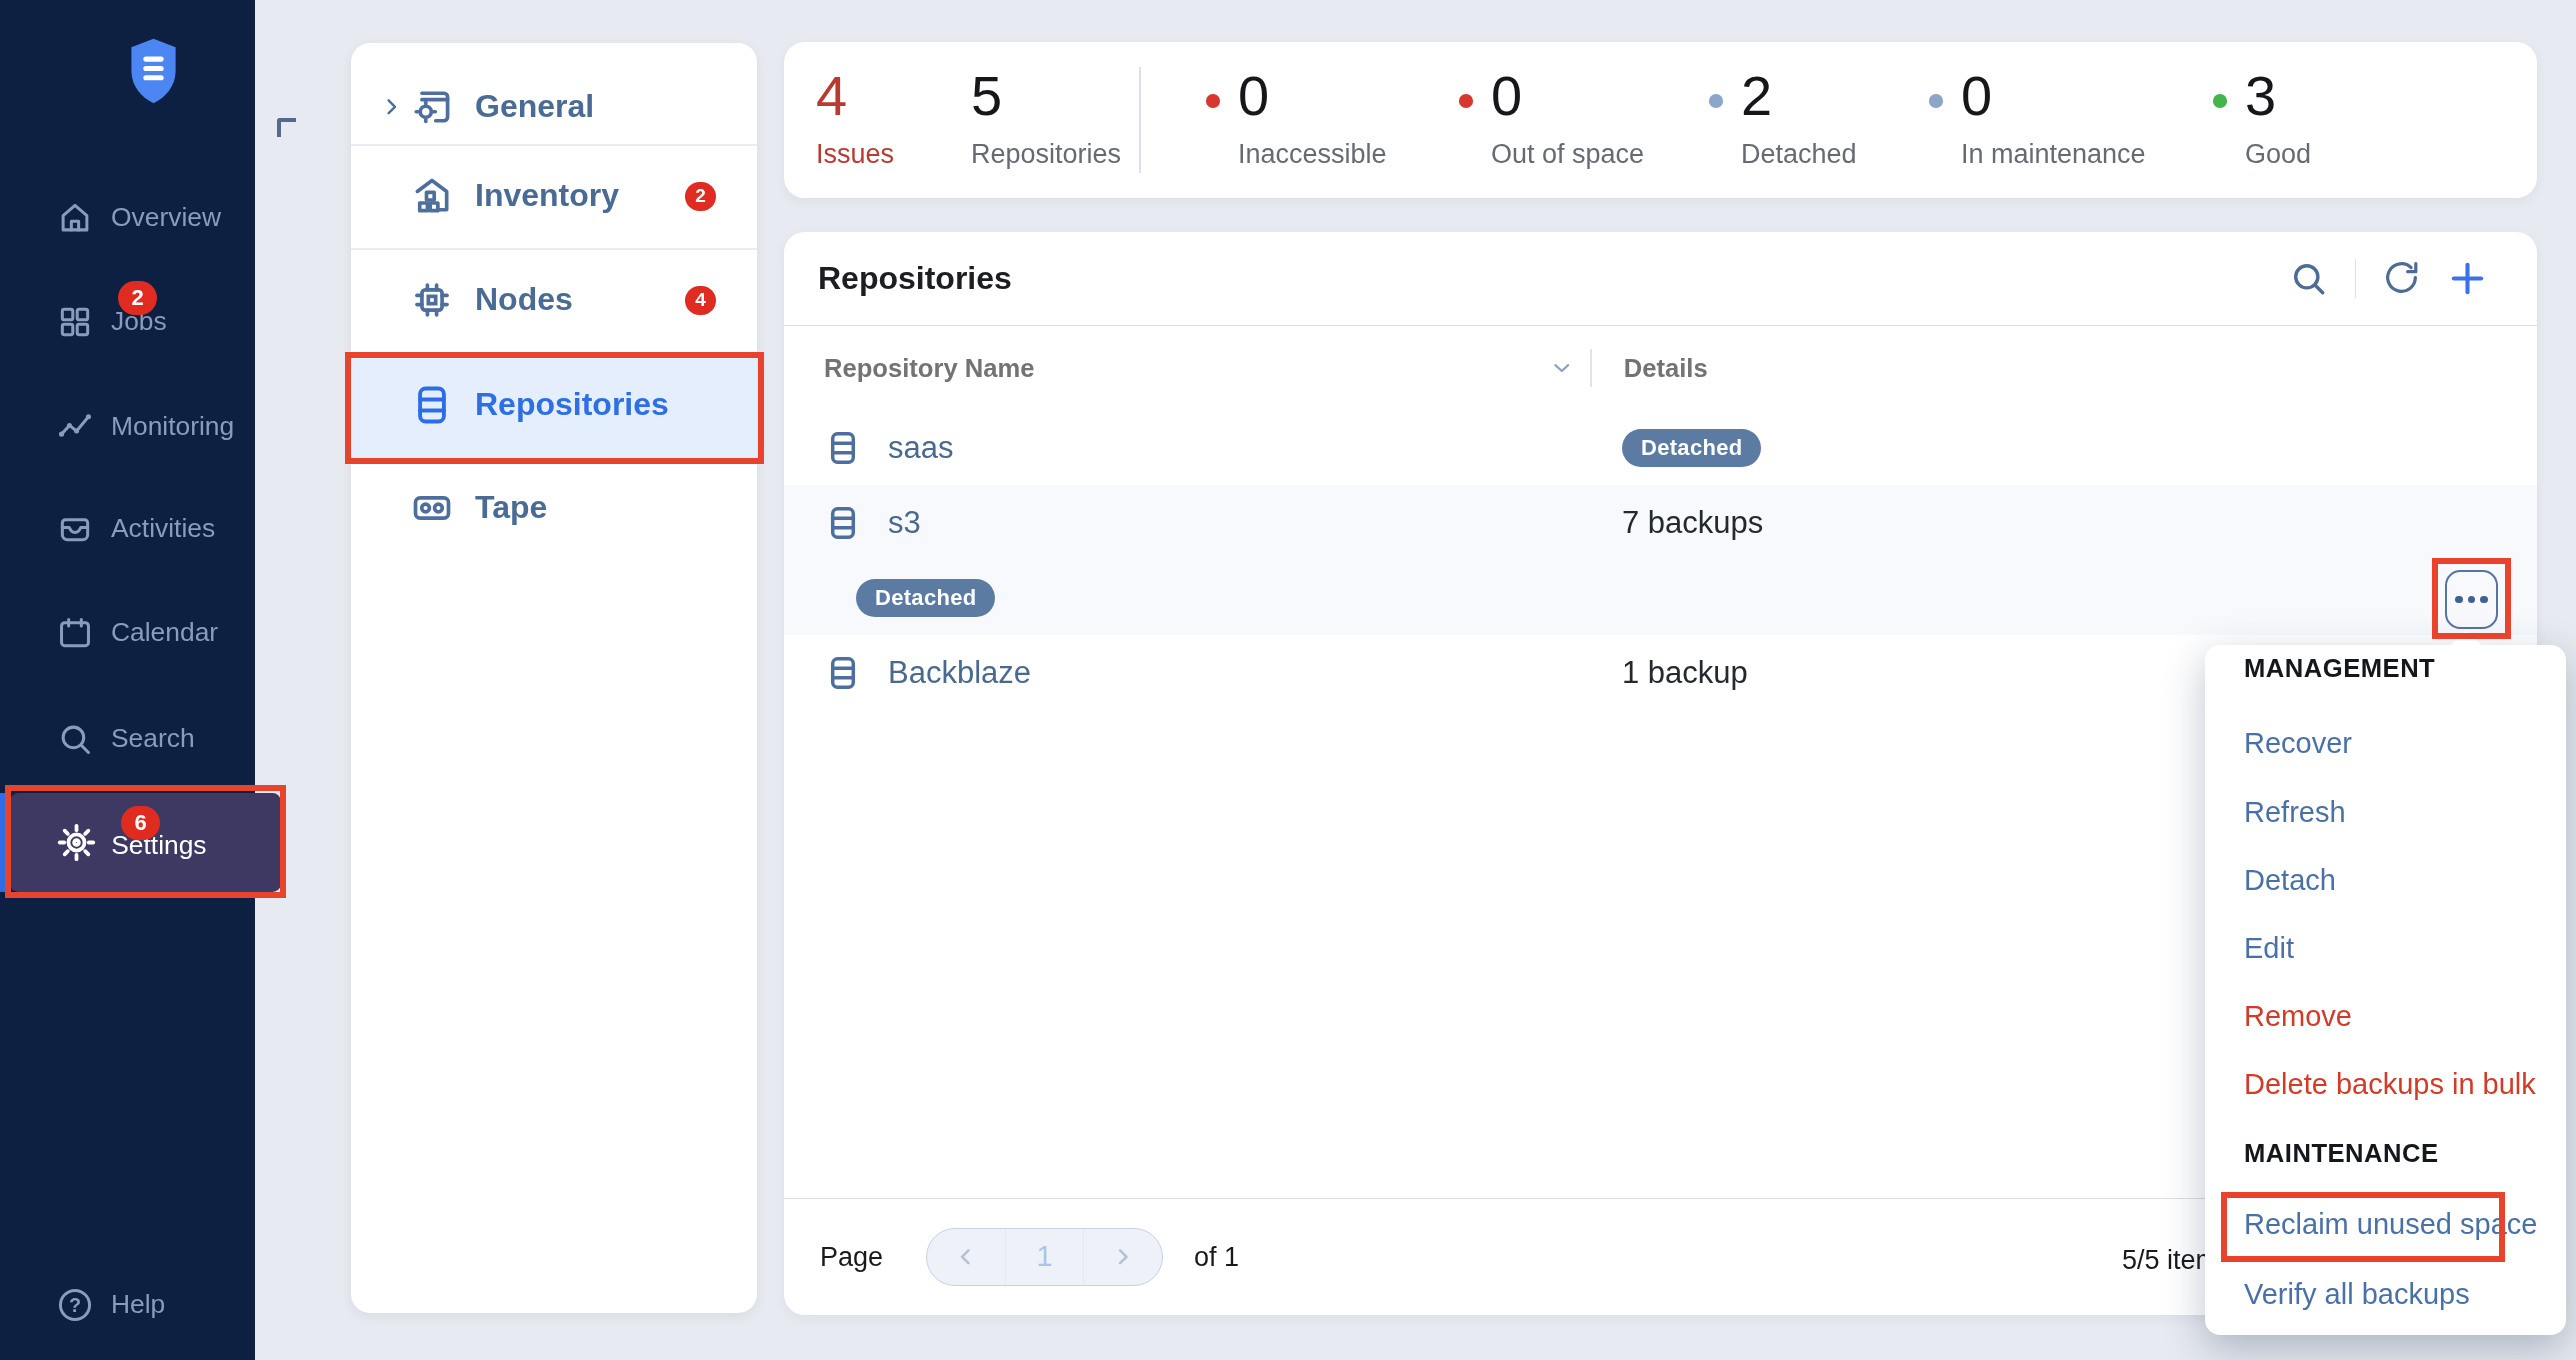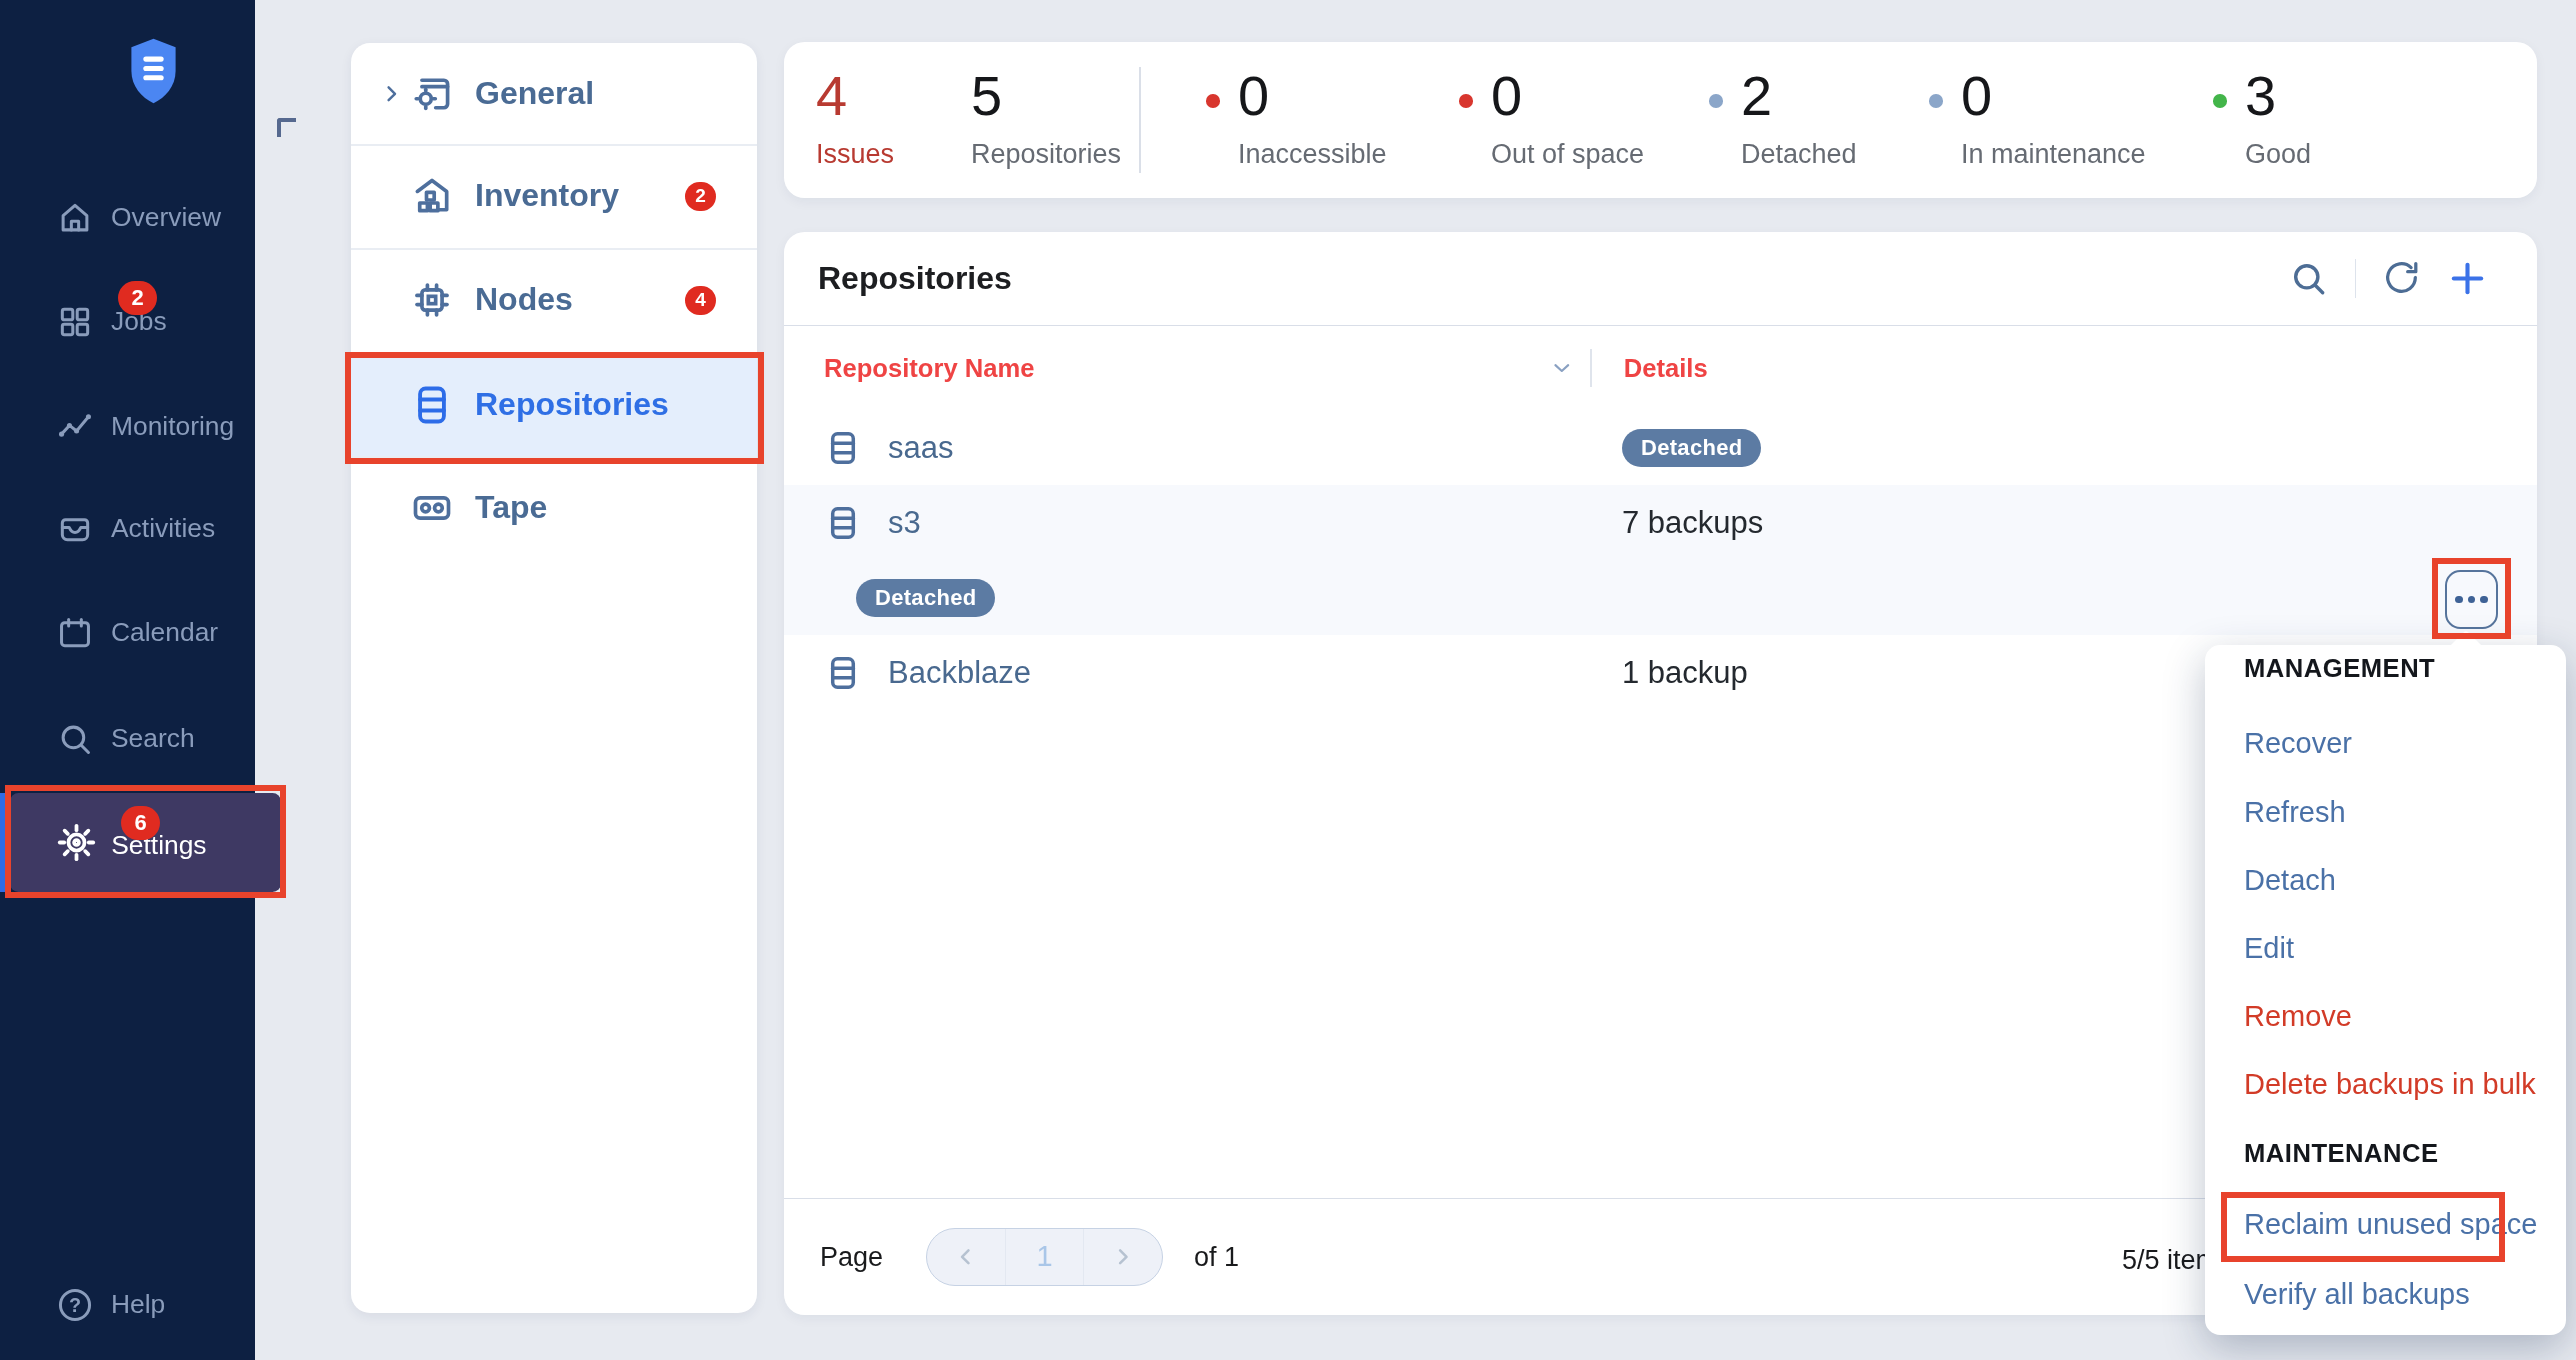--- a/index.html
+++ b/index.html
@@ -52,21 +52,21 @@
 
   
   .panel { position:absolute; left:784px; top:232px; width:1753px; height:1083px; background:#fff;
     border-radius:20.5px; box-shadow:0 3.4px 12px rgba(25,45,85,.05); z-index:3; }
   .phead { height:94px; display:flex; align-items:center; padding:0 49px 0 34px;
     border-bottom:1.7px solid #d9dee8; }
   .ptitle { font-size:32px; font-weight:bold; color:#1d1e21; margin-right:auto; }
   .tool { width:41px; height:41px; display:flex; cursor:pointer; }
   .tool-sep { width:1.7px; height:39px; background:#dde3ec; margin:0 25.6px; }
   .colhead { height:84px; display:flex; align-items:center; padding-left:40px;
-    font-size:25.6px; font-weight:bold; color:#ef4444; }
+    font-size:25.6px; font-weight:bold; color:#737373; }
   .col-name { width:766px; display:flex; align-items:center; justify-content:space-between; padding-right:15.3px; }
   .col-div { width:1.7px; height:38px; background:#dfe4ec; }
   .col-details { padding-left:32px; }
   .trow { height:75px; display:flex; align-items:center; padding-left:40px; }
   .trow .cell-name { width:766px; display:flex; align-items:center; gap:26px;
     font-size:31px; color:#49698f; }
   .trow .cell-name .ic { width:38px; height:38px; display:flex; }
   .trow .cell-det { padding-left:32px; font-size:31px; color:#24292f; display:flex; align-items:center; }
   .trow.alt { background:#f7f9fd; }
   .trow.sel { background:#e2edfb; }
@@ -213,21 +213,21 @@
         <svg width="38" height="38" viewBox="0 0 24 24" fill="none" stroke="#8a9cbb" stroke-width="1.9" style="font-size:31px">
           <circle cx="12" cy="12" r="9.2"></circle>
           <text x="12" y="16.2" text-anchor="middle" font-size="12.5" font-family="Liberation Sans, sans-serif" font-weight="bold" fill="#8a9cbb" stroke="none">?</text>
         </svg>
       </span>
     <span class="lb">Help</span>
   </div>
 </aside>
 
 <nav class="subnav">
-  <div class="sub-item" style="top:0;height:101px">
+  <div class="sub-item" style="top:13px;height:101px">
     <span class="chev">
         <svg width="25.6" height="25.6" viewBox="0 0 24 24" fill="none" stroke="#4e6f9d" stroke-width="2.3" stroke-linecap="round" stroke-linejoin="round">
           <polyline points="9,6 15,12 9,18"></polyline>
         </svg>
       </span>
     <span class="ic">
         <svg width="44" height="44" viewBox="0 0 24 24" fill="none" stroke="#4e6f9d" stroke-width="2" stroke-linecap="round">
           <path d="M6.5 4.5 H18.5 C19.6 4.5 20.5 5.4 20.5 6.5 V17.5 C20.5 18.6 19.6 19.5 18.5 19.5 H14"></path>
           <line x1="6.5" y1="8" x2="20.5" y2="8"></line>
           <circle cx="8.6" cy="14.6" r="3"></circle>

